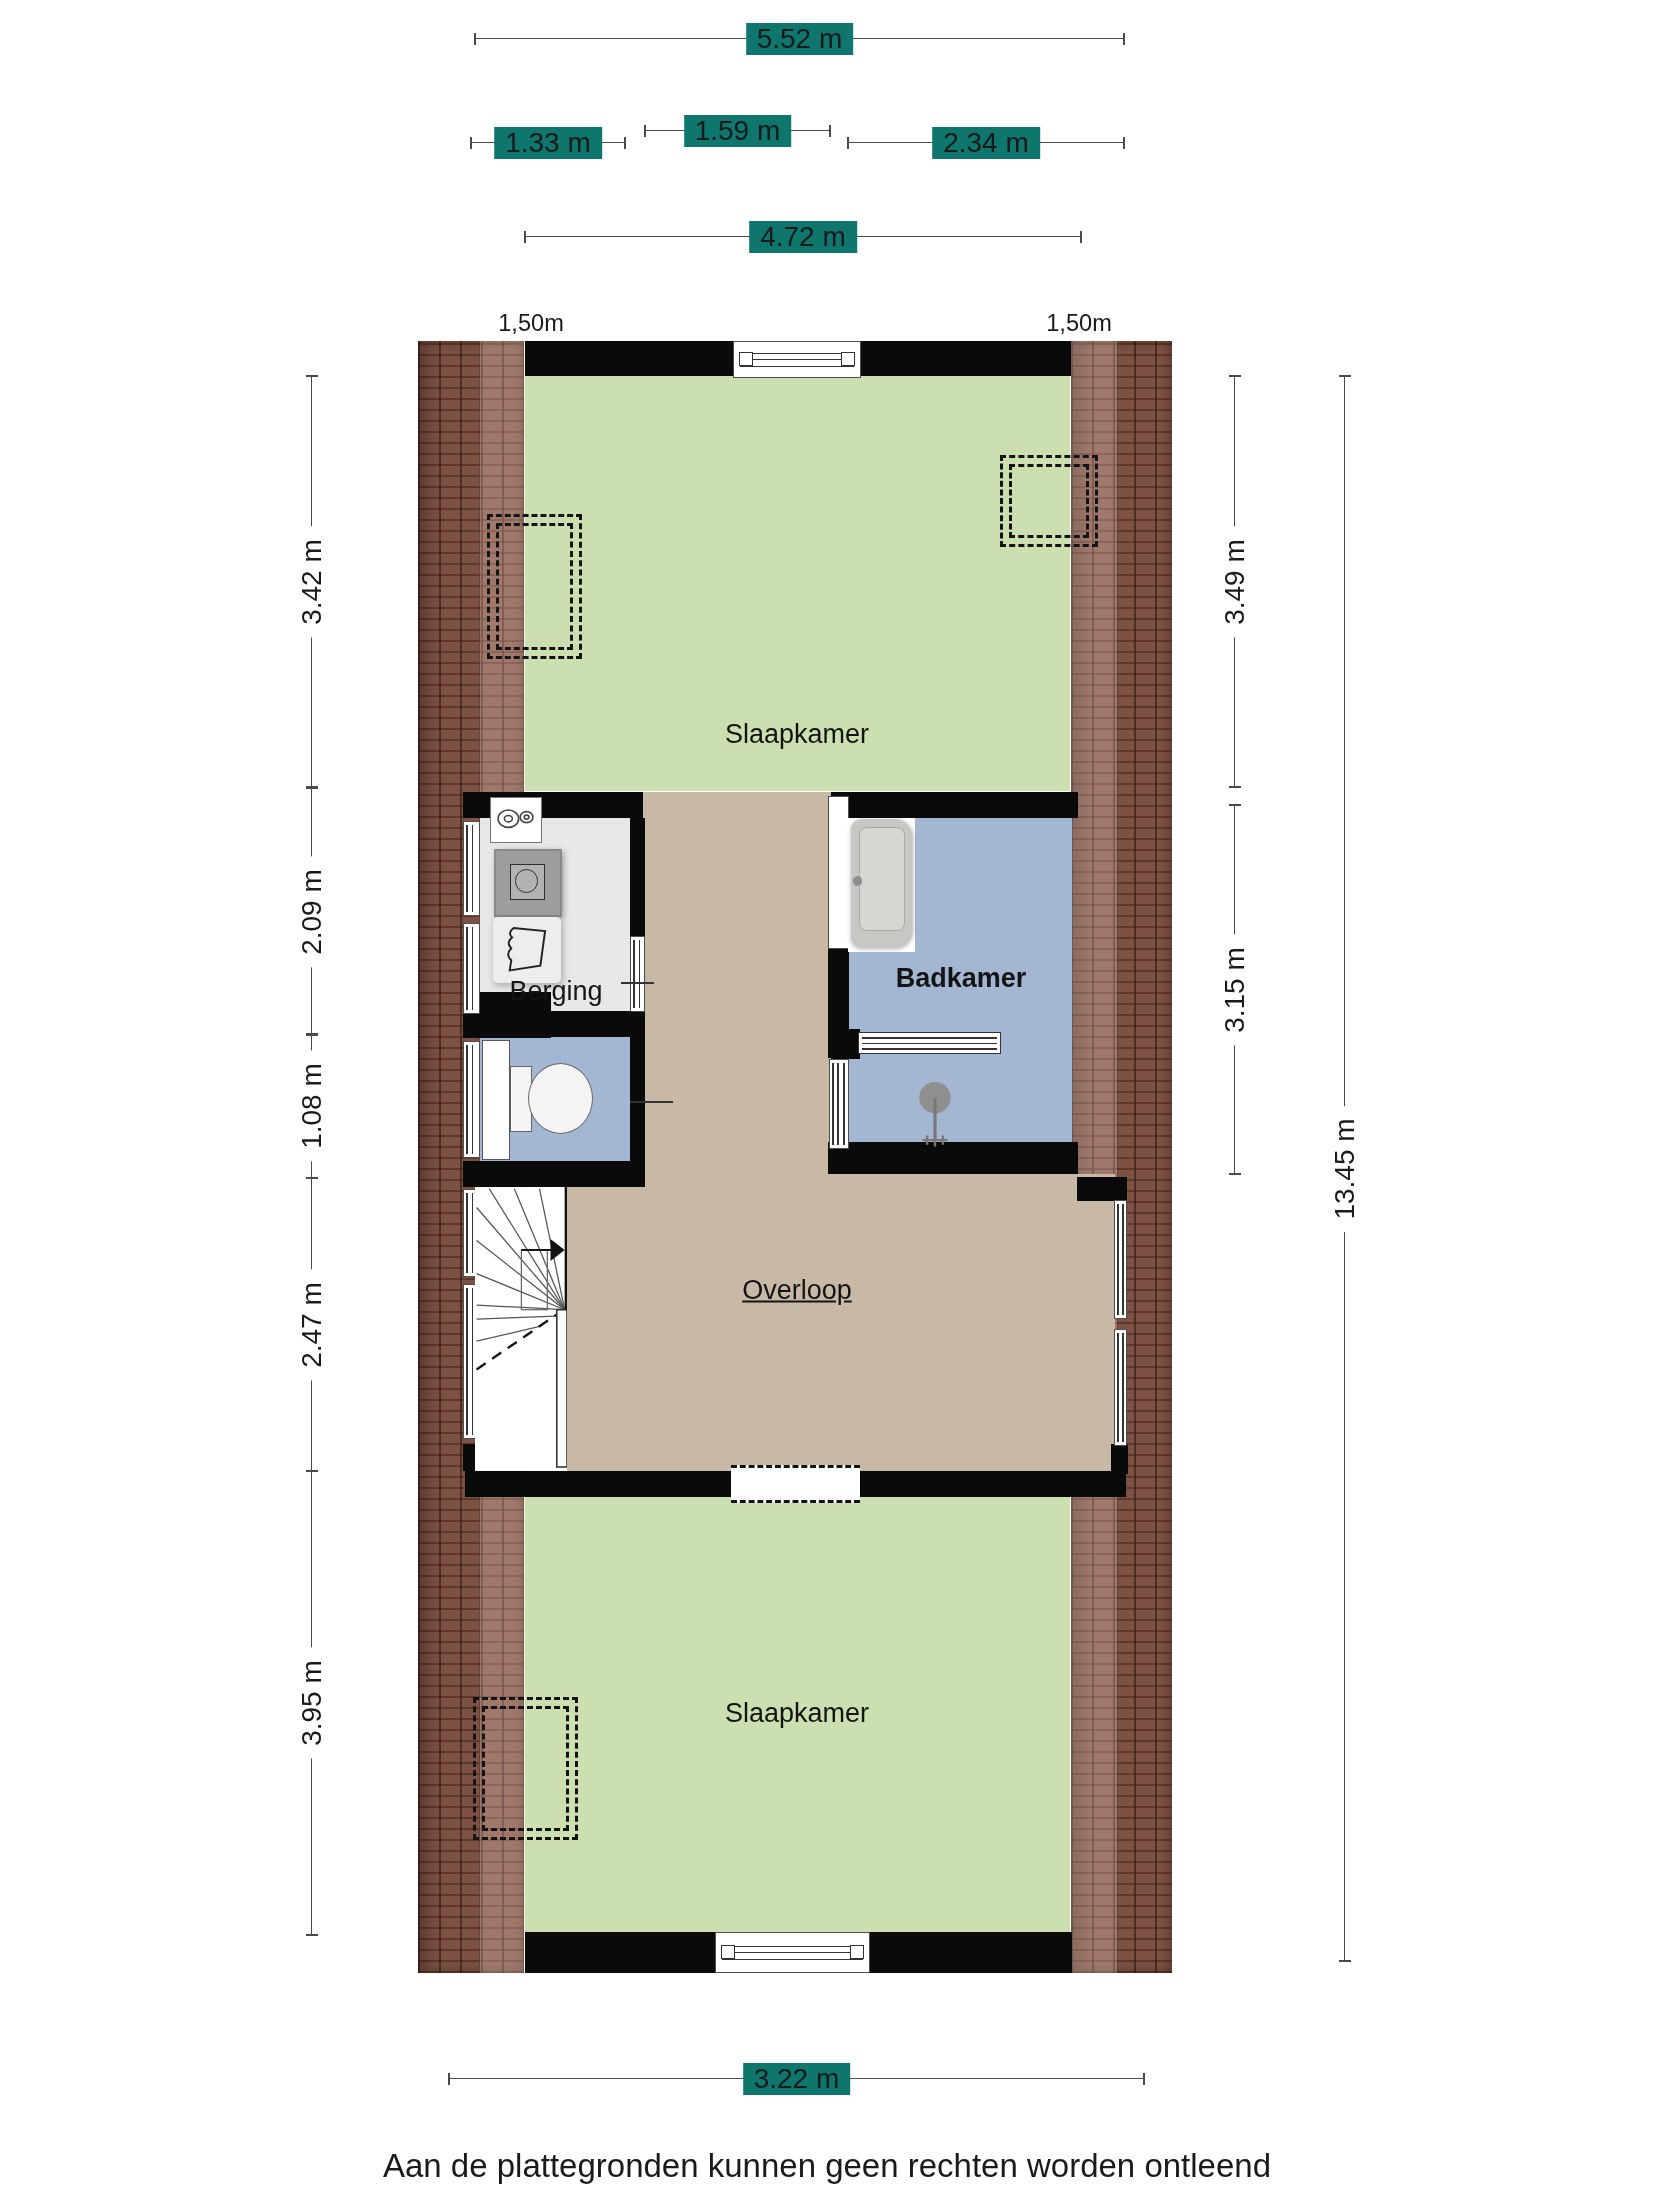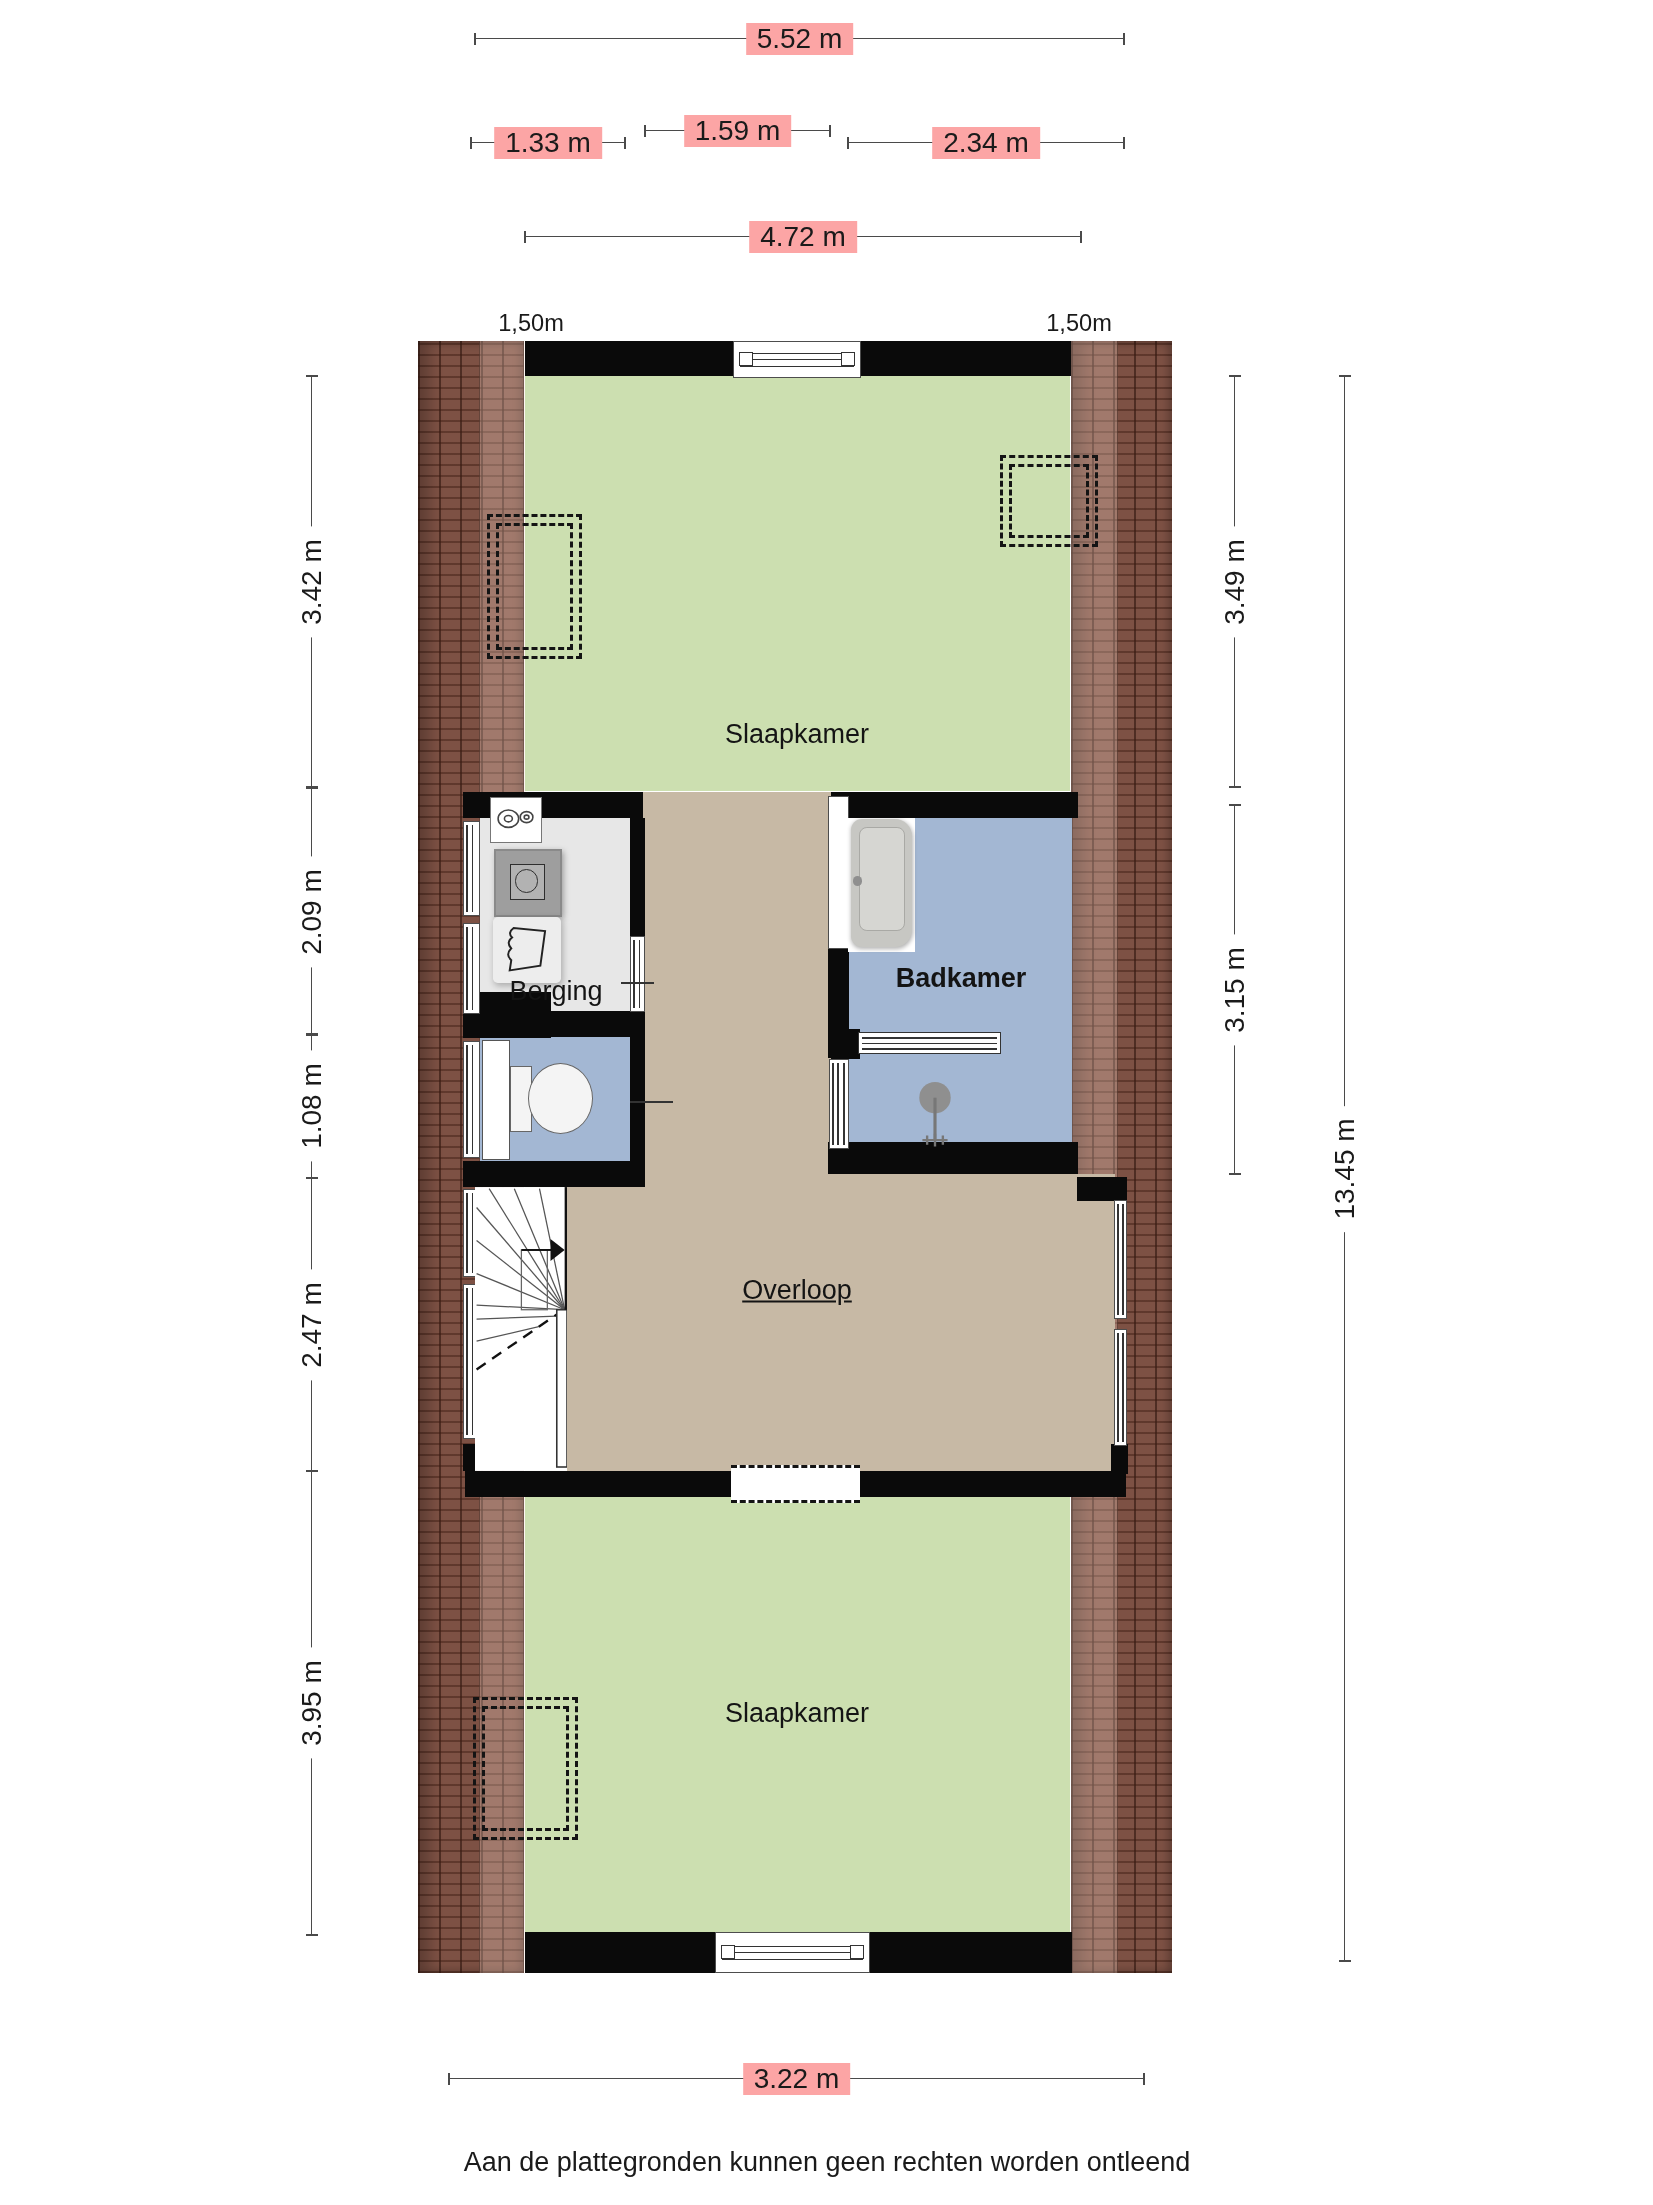--- a/index.html
+++ b/index.html
@@ -27,28 +27,28 @@
     background:repeating-linear-gradient(90deg,#333 0 1.6px,transparent 1.6px 5.5px);}
   .sky{position:absolute;border:3.2px dashed #141414;box-sizing:border-box;}
   .sky-in{position:absolute;inset:6.3px;border:3.2px dashed #141414;}
   .room-label{position:absolute;font-size:27px;white-space:nowrap;
     transform:translate(-50%,-50%);color:#141414;}
   .leader{position:absolute;height:1.6px;background:#333;}
   .hdim{position:absolute;height:0;border-top:1.6px solid #4a4a4a;}
   .hdim::before,.hdim::after{content:"";position:absolute;top:-6.3px;width:1.6px;height:12.6px;background:#4a4a4a;}
   .hdim::before{left:-0.8px;} .hdim::after{right:-0.8px;}
   .hdim>span{position:absolute;left:50%;top:0;transform:translate(-50%,-50%);
-    background:#fca5a5;padding:0 11px;font-size:28px;white-space:nowrap;}
+    background:#0f766e;padding:0 11px;font-size:28px;white-space:nowrap;}
   .vdim{position:absolute;width:0;border-left:1.6px solid #4a4a4a;}
   .vdim::before,.vdim::after{content:"";position:absolute;left:-6.3px;width:12.6px;height:1.6px;background:#4a4a4a;}
   .vdim::before{top:-0.8px;} .vdim::after{bottom:-0.8px;}
   .vdim>span{position:absolute;left:0;top:50%;transform:translate(-50%,-50%) rotate(-90deg);
     background:#fff;padding:0 12.6px;font-size:28px;white-space:nowrap;}
   .hmark{position:absolute;font-size:23.6px;transform:translate(-50%,-50%);white-space:nowrap;}
-  .footer{position:absolute;width:100%;text-align:center;font-size:27px;}
+  .footer{position:absolute;width:100%;text-align:center;font-size:33px;}
   .doordash{position:absolute;background:#fff;border-top:3.2px dashed #141414;
     border-bottom:3.2px dashed #141414;box-sizing:border-box;}
   svg{display:block;}
 </style>
 </head>
 <body>
 
 <div id="canvas">
 
   <div class="brick" style="left:418px;top:341px;width:106px;height:1632px;"></div>

